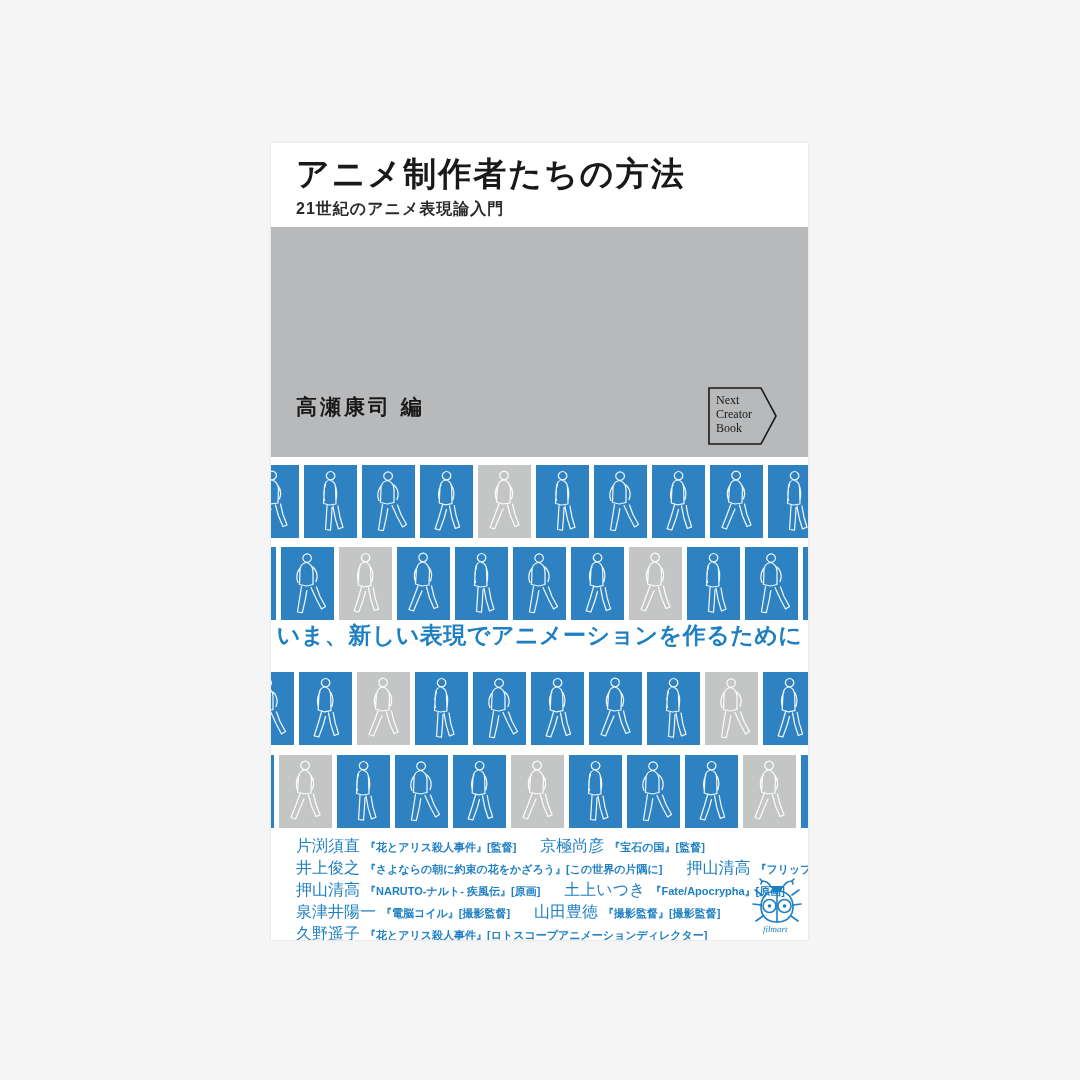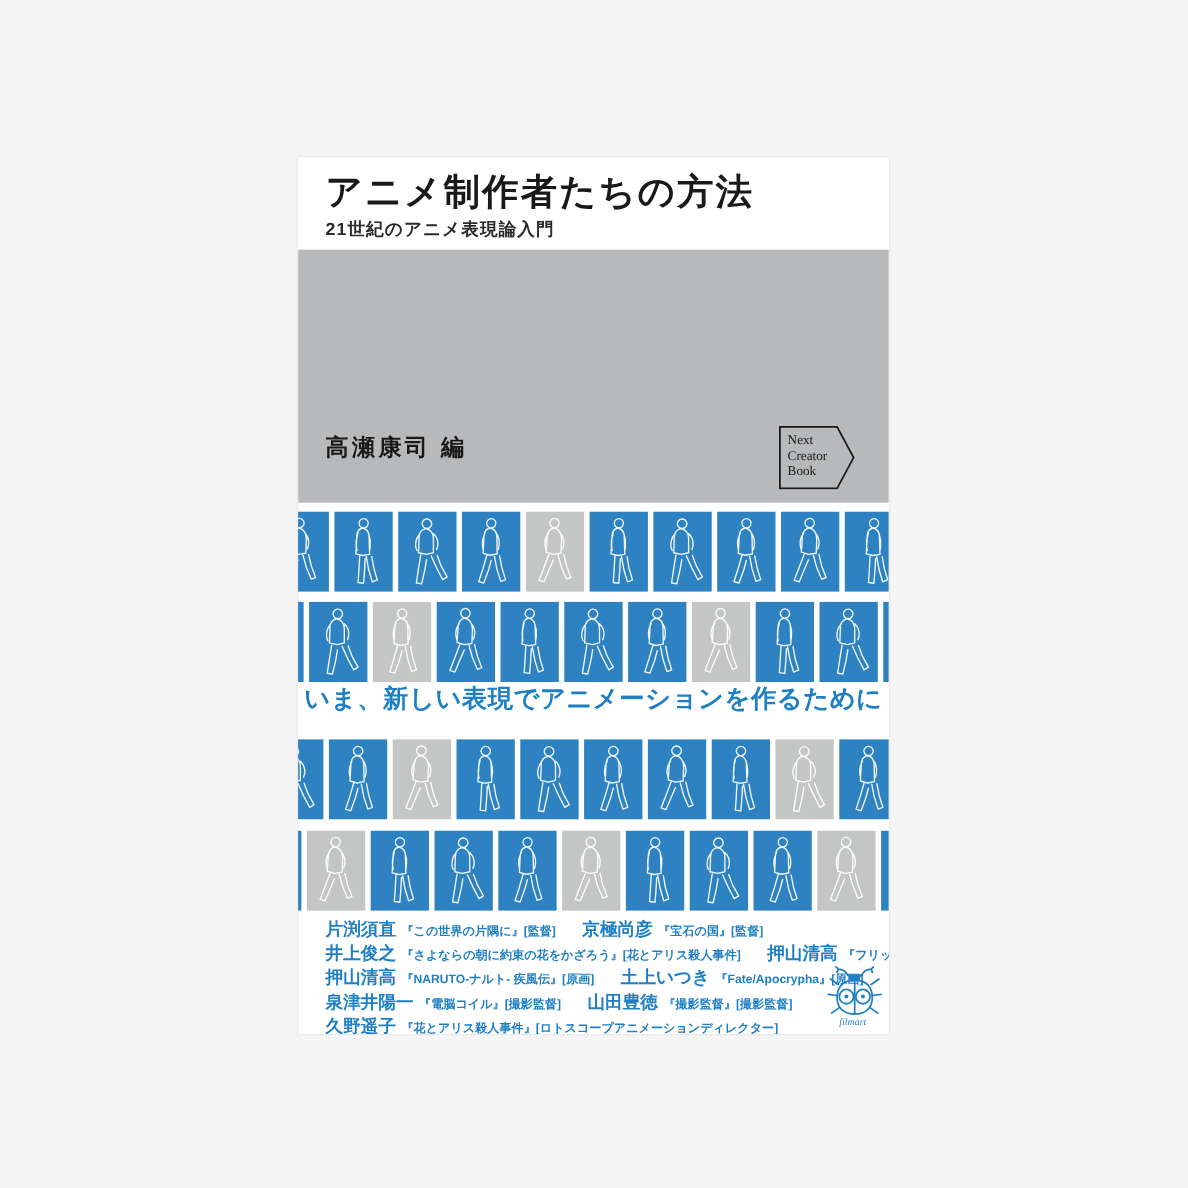--- a/index.html
+++ b/index.html
@@ -32,21 +32,21 @@
   .tile svg{display:block;width:53px;height:73px;}
   .fig{stroke:#ffffff;stroke-width:1.25;fill:none;stroke-linecap:round;stroke-linejoin:round;opacity:.92;}
   
   .slogan-band{height:52px;background:#ffffff;display:flex;align-items:flex-start;justify-content:center;}
   .slogan{font-size:23px;font-weight:800;color:var(--accent-blue,#1e7fc3);letter-spacing:.5px;white-space:nowrap;}
   
   .credits{position:relative;padding:7px 0 0 25px;height:112px;box-sizing:border-box;}
   .credit-line{white-space:nowrap;height:22px;line-height:22px;}
   .credit-entry{display:inline-block;}
   .credit-entry + .credit-entry{margin-left:24px;}
-  .credit-name{font-size:16px;font-weight:700;color:var(--accent-blue,#1e7fc3);}
+  .credit-name{font-size:16px;font-weight:400;color:var(--accent-blue,#1e7fc3);}
   .credit-work{font-size:11px;font-weight:700;color:var(--accent-blue,#1e7fc3);margin-left:5px;}
   
   .logo{position:absolute;right:3px;bottom:5px;width:56px;height:58px;}
   .logo .ln{stroke:var(--accent-blue,#1e7fc3);fill:none;stroke-width:1.6;stroke-linecap:round;stroke-linejoin:round;}
   .logo .fl{fill:var(--accent-blue,#1e7fc3);stroke:none;}
   .logo text{font-family:"Liberation Serif","DejaVu Serif",serif;font-style:italic;font-size:9px;fill:var(--accent-blue,#1e7fc3);}
 </style>
 </head>
 <body style="--accent-blue: #1e7fc3; --tile-blue: #2e82c1; --tile-gray: #c4c5c5; --band-gray: #b8b9bb; --page-bg: #f5f5f6;">
 
@@ -285,22 +285,22 @@
         </svg>
       </div>
       <div class="tile blue">
         <svg viewBox="0 0 53 73">
           <path class="fig" d="M26.5 6.5a4.2 4.2 0 1 0 .2 0 M25.5 15c-3 .8-4.8 3-5 6.5l-1 17 6 1.5 6.5-1-.5-16c0-4-2-7.2-6-8z M21.5 19.5c-1.5 4-2 9-1.5 13l.5 3 M31 19.5c1.5 4 2 8.5 1.5 12.5l-.5 3.5 M23 40.5c-.5 8-.8 16-1.5 24l5 .7c.7-7.5 1.2-15.5 1.5-22.5 M29 41c1 8 2.8 15.5 5.5 23l4.5-1.8c-2.5-7-4.2-14.2-5-21.2"></path>
         </svg>
       </div>
     </div>
 
   <div class="credits" id="credits">
-    <div class="credit-line"><span class="credit-entry"><span class="credit-name">片渕須直</span><span class="credit-work">『この世界の片隅に』[監督]</span></span><span class="credit-entry"><span class="credit-name">京極尚彦</span><span class="credit-work">『宝石の国』[監督]</span></span></div>
-      <div class="credit-line"><span class="credit-entry"><span class="credit-name">井上俊之</span><span class="credit-work">『さよならの朝に約束の花をかざろう』[花とアリス殺人事件]</span></span><span class="credit-entry"><span class="credit-name">押山清高</span><span class="credit-work">『フリップフラッパーズ』[監督]</span></span></div>
+    <div class="credit-line"><span class="credit-entry"><span class="credit-name">片渕須直</span><span class="credit-work">『花とアリス殺人事件』[監督]</span></span><span class="credit-entry"><span class="credit-name">京極尚彦</span><span class="credit-work">『宝石の国』[監督]</span></span></div>
+      <div class="credit-line"><span class="credit-entry"><span class="credit-name">井上俊之</span><span class="credit-work">『さよならの朝に約束の花をかざろう』[この世界の片隅に]</span></span><span class="credit-entry"><span class="credit-name">押山清高</span><span class="credit-work">『フリップフラッパーズ』[監督]</span></span></div>
       <div class="credit-line"><span class="credit-entry"><span class="credit-name">押山清高</span><span class="credit-work">『NARUTO-ナルト- 疾風伝』[原画]</span></span><span class="credit-entry"><span class="credit-name">土上いつき</span><span class="credit-work">『Fate/Apocrypha』[原画]</span></span></div>
       <div class="credit-line"><span class="credit-entry"><span class="credit-name">泉津井陽一</span><span class="credit-work">『電脳コイル』[撮影監督]</span></span><span class="credit-entry"><span class="credit-name">山田豊徳</span><span class="credit-work">『撮影監督』[撮影監督]</span></span></div>
       <div class="credit-line"><span class="credit-entry"><span class="credit-name">久野遥子</span><span class="credit-work">『花とアリス殺人事件』[ロトスコープアニメーションディレクター]</span></span></div>
       <svg class="logo" viewBox="0 0 56 58">
 
       <path class="ln" d="M22 10 C20 6 17 4 13 4 M13 4 l-2 -2 M13 4 l-1 3"></path>
       <path class="ln" d="M34 10 C36 6 39 4 43 4 M43 4 l2 -2 M43 4 l1 3"></path>
 
       <path class="fl" d="M22 9 L34 9 L32 15 L24 15 Z"></path>
 

